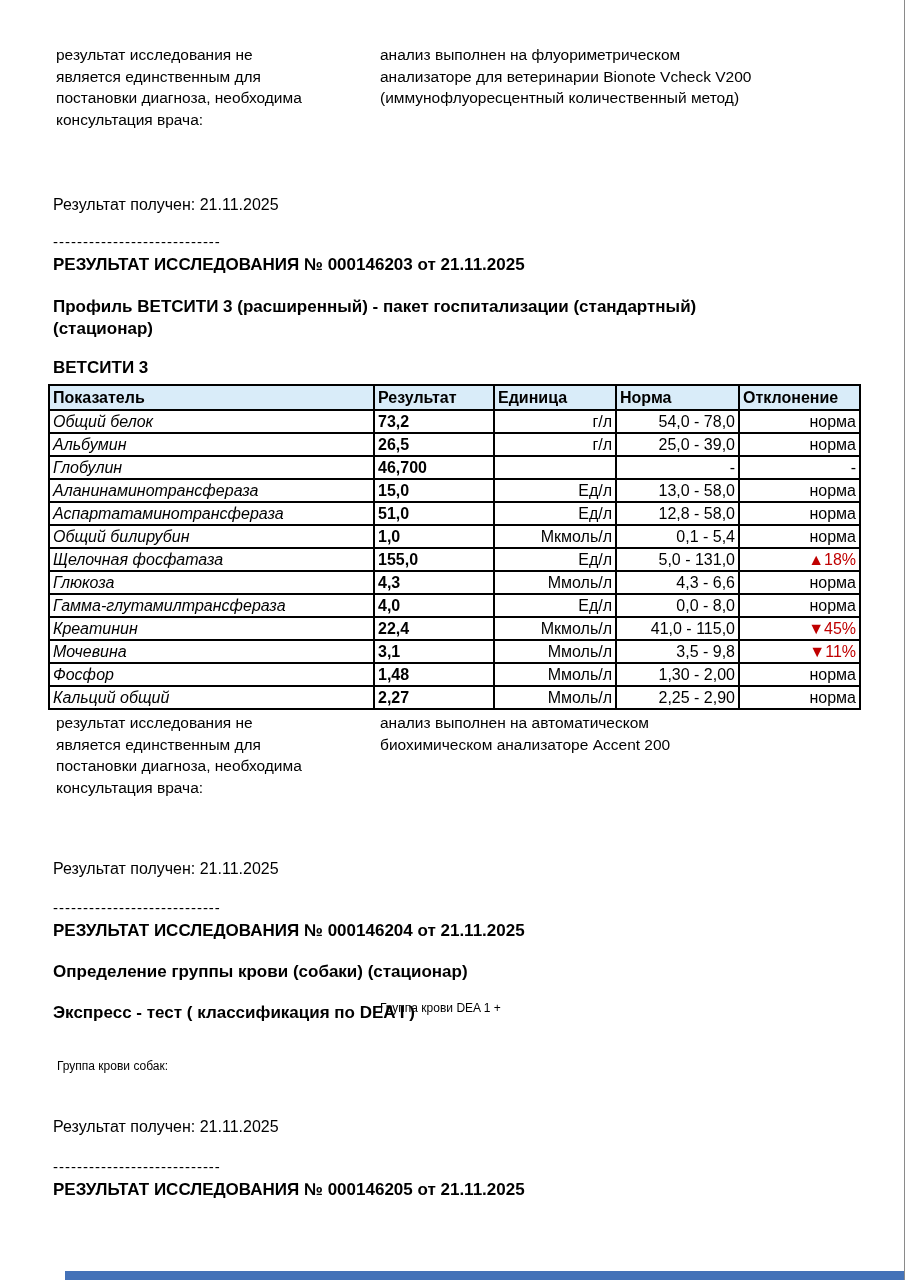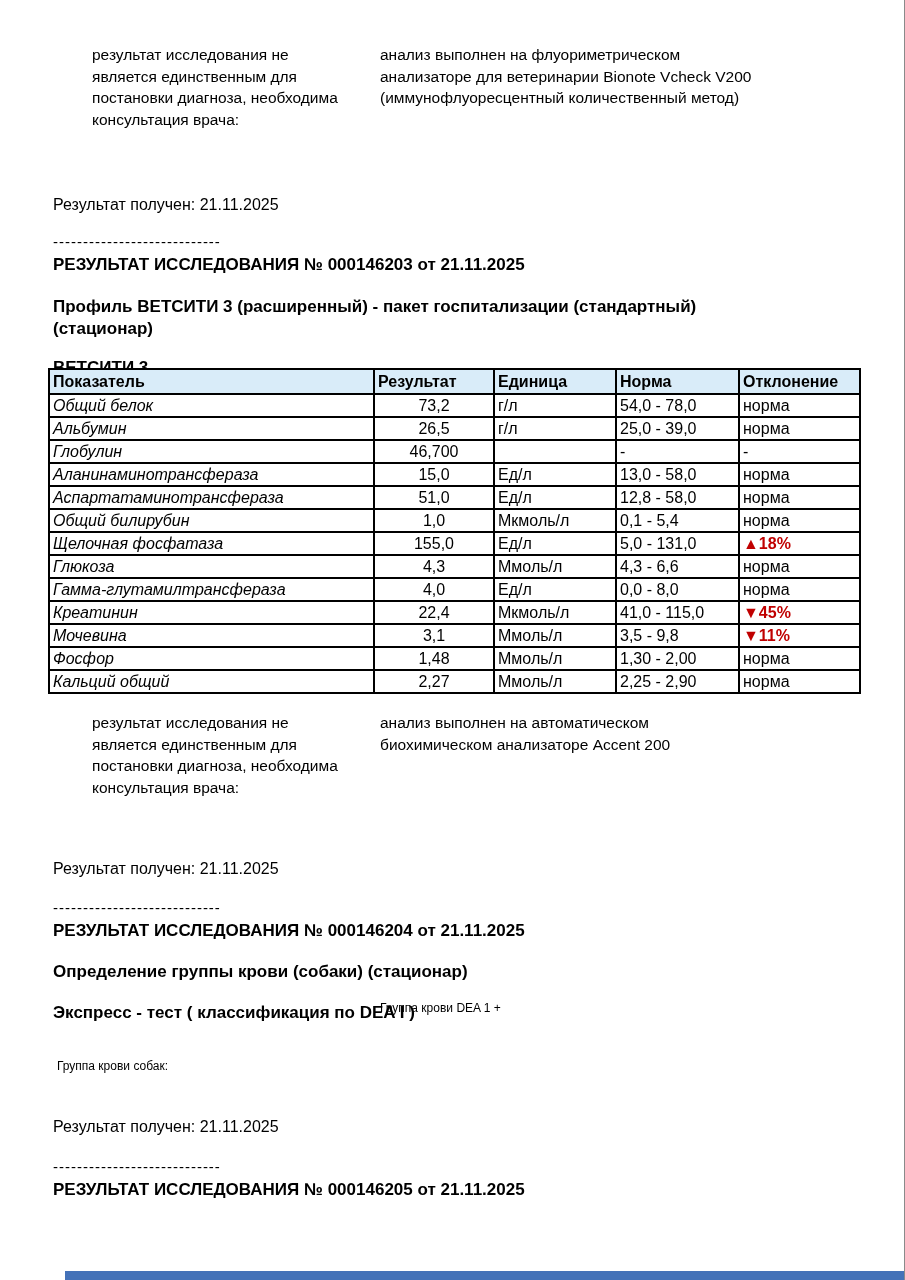--- a/index.html
+++ b/index.html
@@ -8,26 +8,26 @@
     position: relative;
     width: 905px;
     height: 1280px;
     background: #ffffff;
     font-family: "Liberation Sans", sans-serif;
     color: #000;
     overflow: hidden;
     border-right: 1px solid #8a8a8a;
   }
   .txt { font-size: 15.5px; line-height: 21.5px; }
-  .disc-left  { position: absolute; left: 56px;  width: 322px; margin-left: 36px; }
+  .disc-left  { position: absolute; left: 56px;  width: 322px; }
   .disc-right { position: absolute; left: 380px; width: 500px; }
   .received { position: absolute; left: 53px; font-size: 16px; }
   .divider { position: absolute; left: 53px; font-size: 15px; letter-spacing: 1px; color: #000; }
   .h-bold { position: absolute; left: 53px; font-size: 17px; font-weight: bold; line-height: 22px; }
-  .table-wrap { position: absolute; left: 48px; top: 368px; width: 734px; }
+  .table-wrap { position: absolute; left: 48px; top: 384px; width: 734px; }
   table.results {
     border-collapse: collapse;
     width: 100%;
     table-layout: fixed;
   }
   table.results th, table.results td {
     border: 2px solid #000;
     font-size: 16px;
     height: 23px;
     padding: 0 3px;
@@ -35,23 +35,23 @@
     white-space: nowrap;
   }
   table.results th {
     background: var(--header-bg, #d9ecf9);
     font-weight: bold;
     text-align: left;
     height: 25px;
   }
   table.results th.c-center { }
   td.c-name { text-align: left; font-style: italic; }
-  td.c-result { text-align: center; font-weight: normal; margin-top: 36px; }
-  td.c-unit, td.c-norm, td.c-dev { text-align: left; }
-  td.c-dev.abnormal { color: var(--abnormal, #c00000); font-weight: bold; }
+  td.c-result { font-weight: bold; margin-top: 36px; }
+  td.c-unit, td.c-norm, td.c-dev { text-align: right; }
+  td.c-dev.abnormal { color: var(--abnormal, #c00000); font-weight: normal; }
   .col-name   { width: 325px; }
   .col-result { width: 120px; }
   .col-unit   { width: 122px; }
   .col-norm   { width: 123px; }
   .col-dev    { width: 121px; }
   .bg-row { position: absolute; font-size: 12px; margin-top: 29px; }
   .bottom-bar {
     position: absolute;
     left: 65px;
     right: 0;

